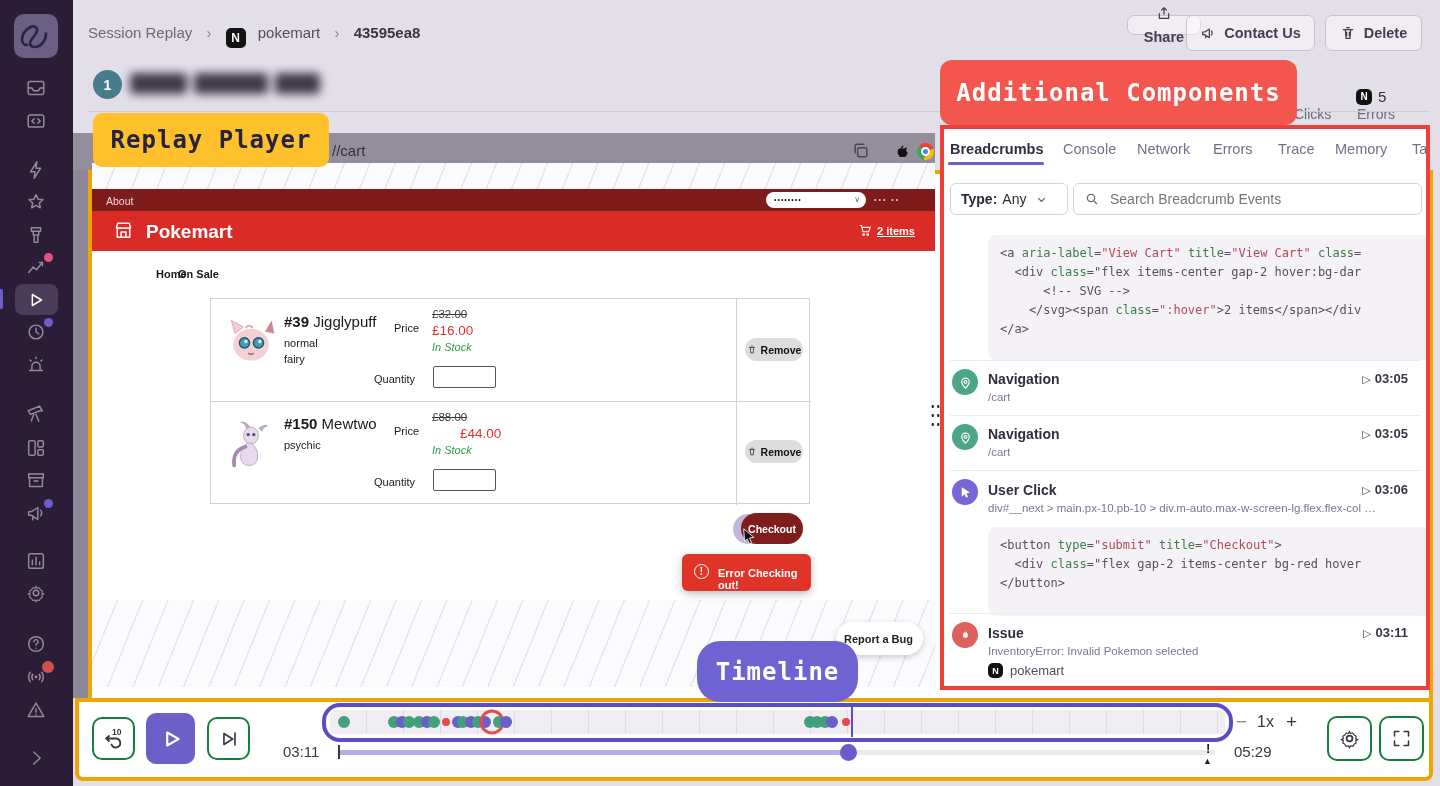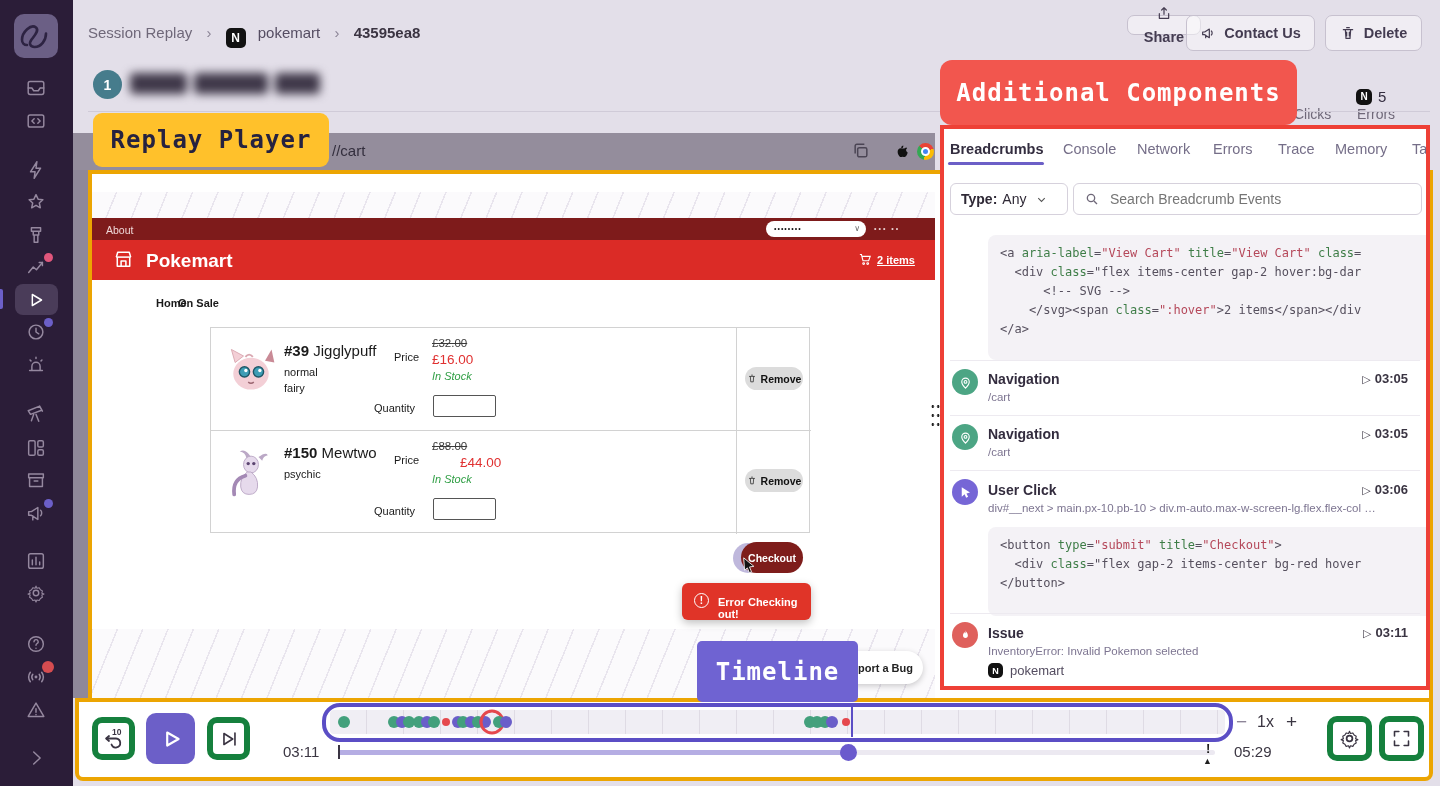--- a/index.html
+++ b/index.html
@@ -41,21 +41,21 @@
   .code-line .s{color:#B5485A;}
   .code-line .a{color:#3E7D47;}
   .ccircle{position:absolute;width:26px;height:26px;border-radius:50%;display:flex;align-items:center;justify-content:center;}
   .ccircle svg{width:15px;height:15px;}
   .ctitle{position:absolute;font-size:14px;font-weight:700;color:#332C3E;}
   .csub{position:absolute;font-size:11.5px;color:#7D7591;white-space:nowrap;overflow:hidden;}
   .ctime{position:absolute;font-size:13px;font-weight:600;color:#3A3442;white-space:nowrap;}
   .ctime .pg{font-size:11px;font-weight:400;margin-right:4px;}
   .rowline{position:absolute;left:6px;width:470px;height:1px;background:#EDEAF0;}
   
-  .wbtn{background:#fff;border:6px solid #15803d;border-radius:10px;display:flex;align-items:center;justify-content:center;}
+  .wbtn{background:#fff;border:2px solid #15803d;border-radius:10px;display:flex;align-items:center;justify-content:center;}
   .wbtn svg{stroke:#3A3442;fill:none;stroke-width:1.8;stroke-linecap:round;stroke-linejoin:round;}
   .timetxt{font-size:15px;color:#3B3642;}
   .dot{position:absolute;top:50%;transform:translate(-50%,-50%);border-radius:50%;}
   .dg{width:12px;height:12px;background:#43A07C;}
   .dp{width:12px;height:12px;background:#6A5EC9;}
   .dr{width:8px;height:8px;background:#E5484D;}
   .dring{width:19px;height:19px;border:3px solid #E5484D;background:rgba(0,0,0,0);}
 </style>
 </head>
 <body>
@@ -250,21 +250,21 @@
         </svg>
       </span>
     <span class="ab" style="left:844px;top:10px;width:17px;height:17px;border-radius:50%;background:conic-gradient(from -50deg,#EA4335 0 120deg,#FBBC05 120deg 240deg,#34A853 240deg 360deg);">
       <span class="ab" style="left:4px;top:4px;width:9px;height:9px;border-radius:50%;background:#4285F4;border:2px solid #fff;box-sizing:border-box;"></span>
       </span>
   </div>
   <div class="ab" style="left:73px;top:170px;width:15px;height:528px;background:#8F8899;"></div>
 
   <div class="ab" style="left:88px;top:170px;width:1345px;height:528px;background:#fff;border:4px solid #ECA502;border-bottom:none;z-index:8;"></div>
 
-  <div class="ab hatch" style="left:92px;top:192px;width:843px;height:524px;z-index:9;">
+  <div class="ab hatch" style="left:92px;top:163px;width:843px;height:524px;z-index:9;">
 
     <div class="ab" style="left:0;top:26px;width:843px;height:22px;background:#7E1B1B;">
       <span class="ab" style="left:14px;top:6px;font-size:10.5px;color:#EFD9D9;">About</span>
       <div class="ab" style="left:674px;top:3px;width:100px;height:16px;background:#fff;border-radius:8px;">
         <span class="ab" style="left:8px;top:4px;font-size:7px;letter-spacing:1px;color:#111;">••••••••</span>
         <span class="ab" style="right:6px;top:3px;font-size:8px;color:#666;">∨</span>
       </div>
       <span class="ab" style="left:782px;top:7px;font-size:7px;letter-spacing:2px;color:#E8D3D3;">••• ••</span>
     </div>
 
@@ -541,20 +541,20 @@
     </div>
   </div>
 
   <div class="ab annot" style="left:940px;top:60px;width:357px;height:65px;background:#F2564E;border-radius:12px;color:#fff;font-size:24px;z-index:22;">
     <span>Additional Components</span>
   </div>
   <div class="ab annot" style="left:93px;top:113px;width:236px;height:54px;background:#FFC12B;border-radius:9px;color:#262240;font-size:24px;z-index:30;">
     <span>Replay Player</span>
   </div>
   <div class="ab" style="left:322px;top:703px;width:911px;height:39px;border:4px solid #5B4EC5;border-radius:18px;z-index:40;"></div>
-  <div class="ab annot" style="left:697px;top:641px;width:161px;height:61px;background:#6F63D2;border-radius:5px;color:#fff;font-size:24px;z-index:45;">
+  <div class="ab annot" style="left:697px;top:641px;width:161px;height:61px;background:#6F63D2;border-radius:23px;color:#fff;font-size:24px;z-index:45;">
     <span>Timeline</span>
   </div>
 
   <div class="ab" style="left:930px;top:402px;width:11px;height:26px;z-index:50;
        background-image:radial-gradient(circle,#222 1.3px,rgba(0,0,0,0) 1.4px);background-size:5.5px 9px;"></div>
 
 </div>
 
 </body></html>

